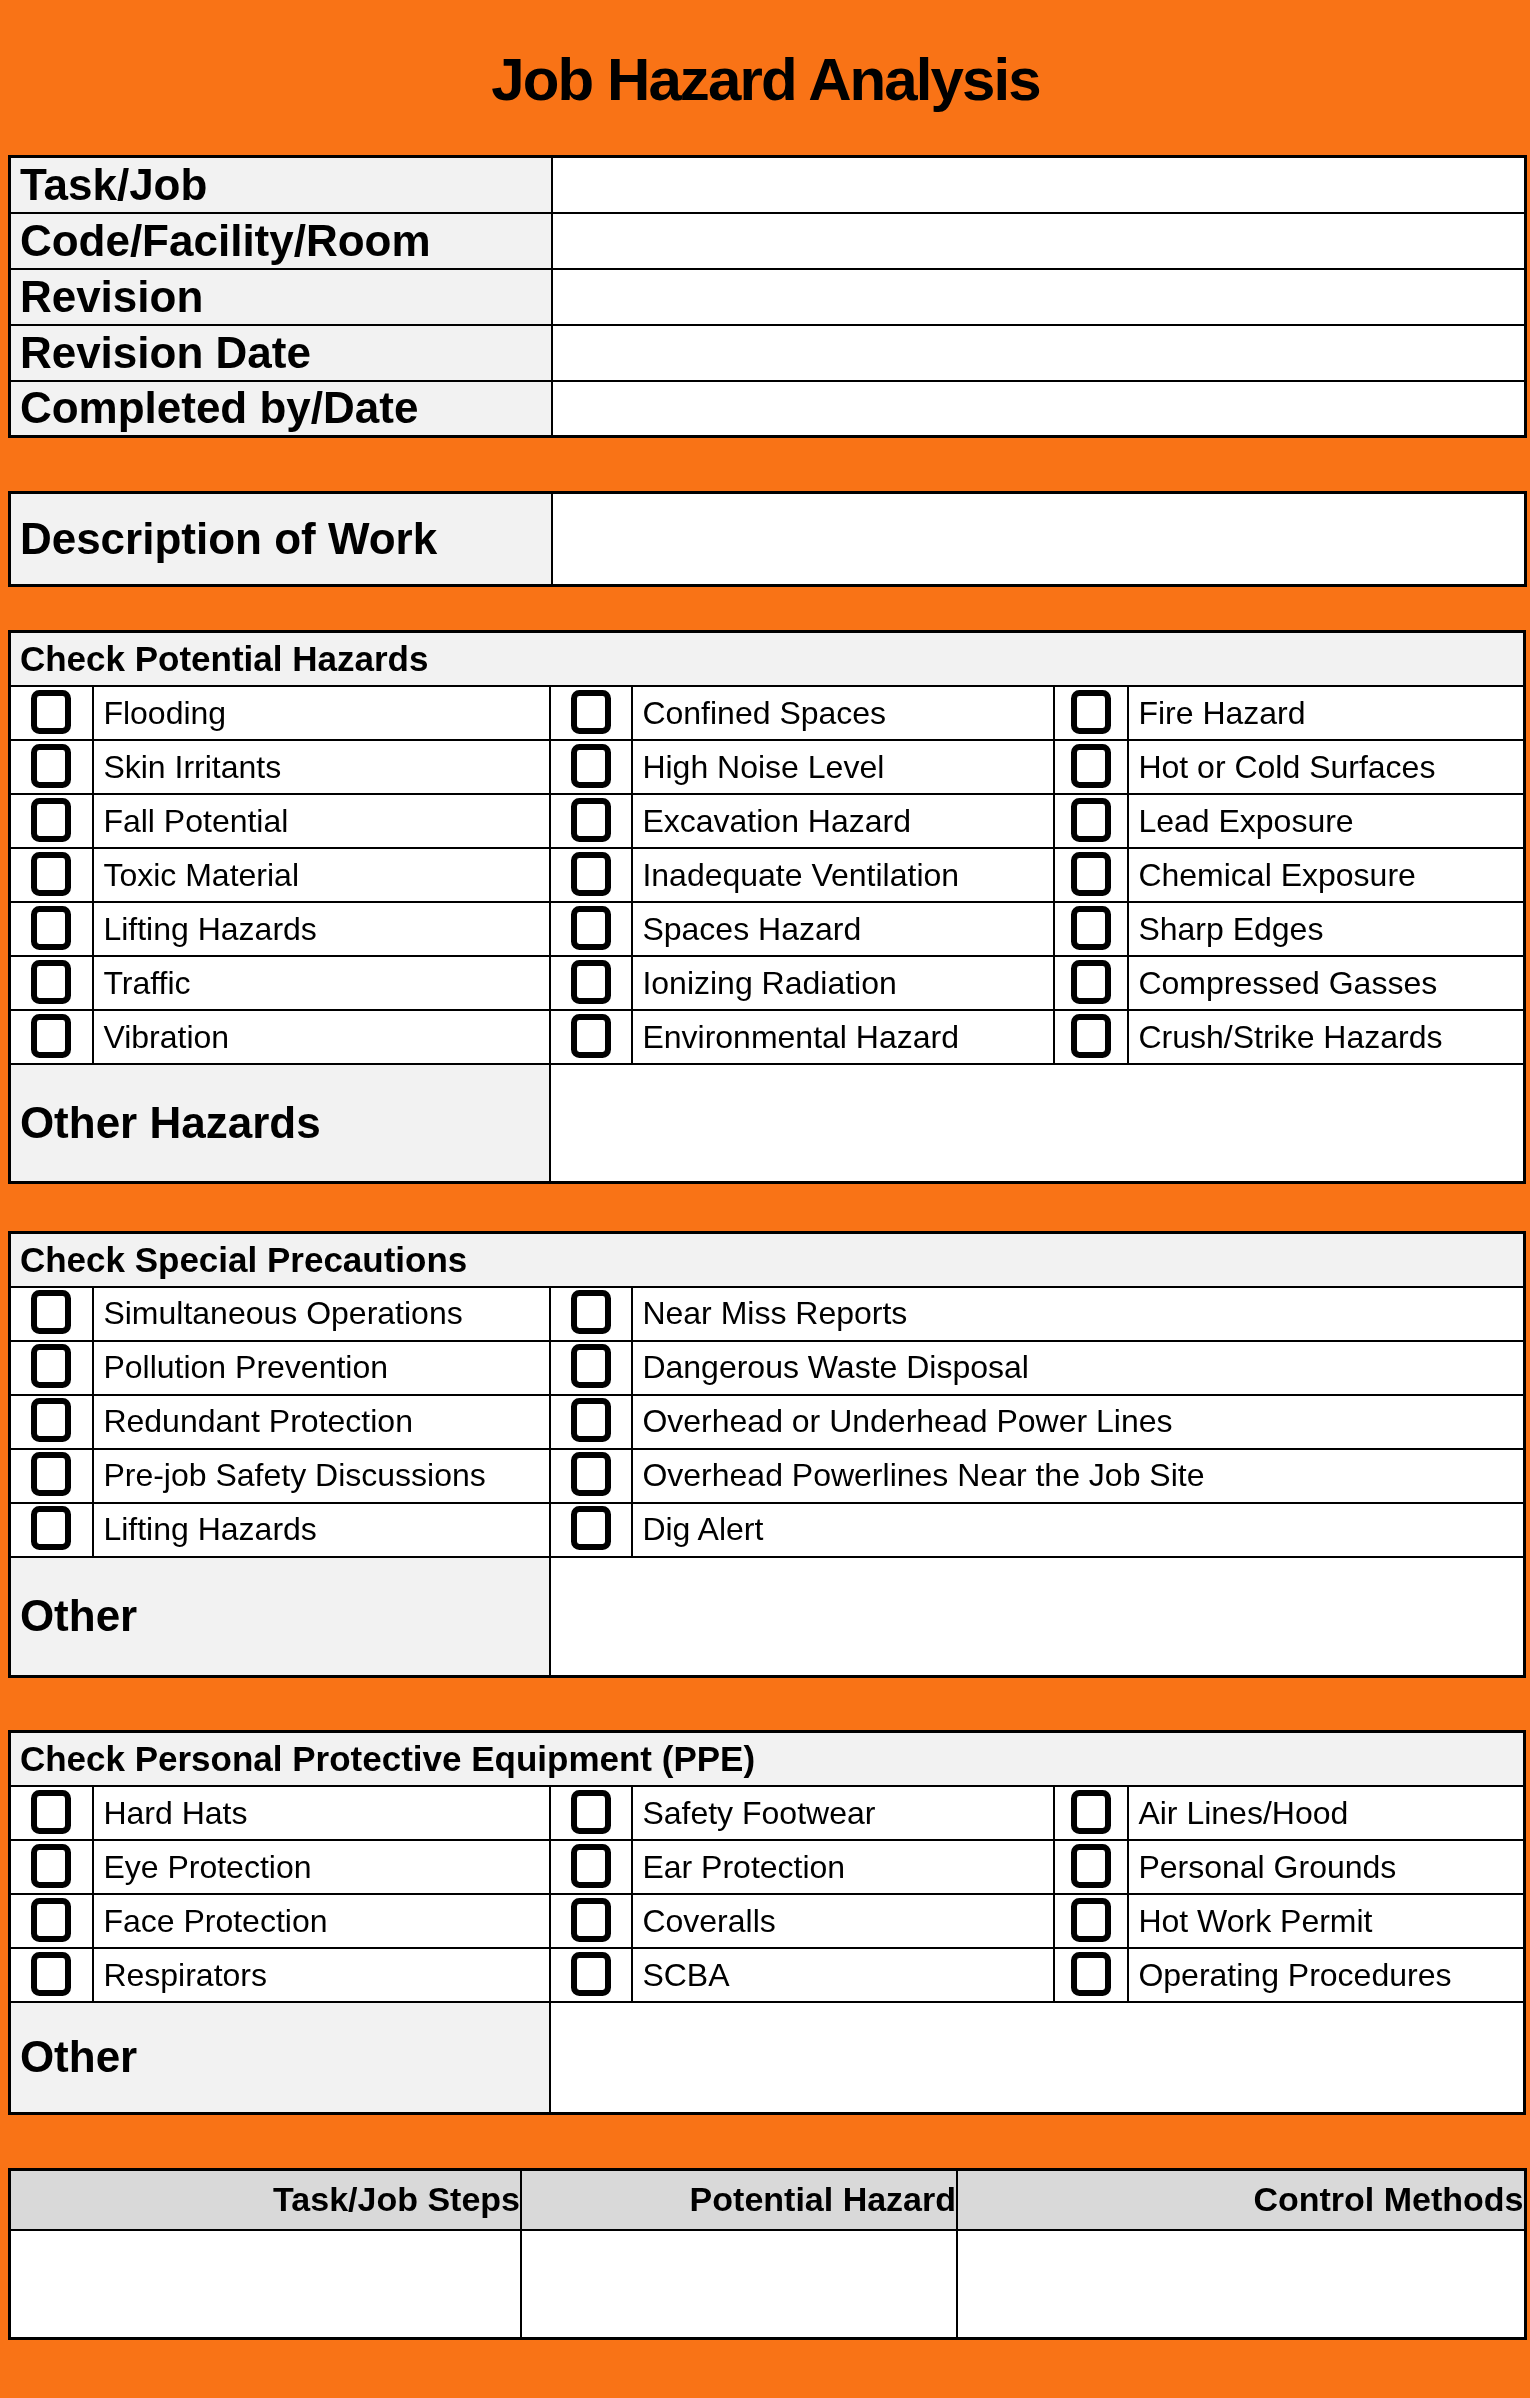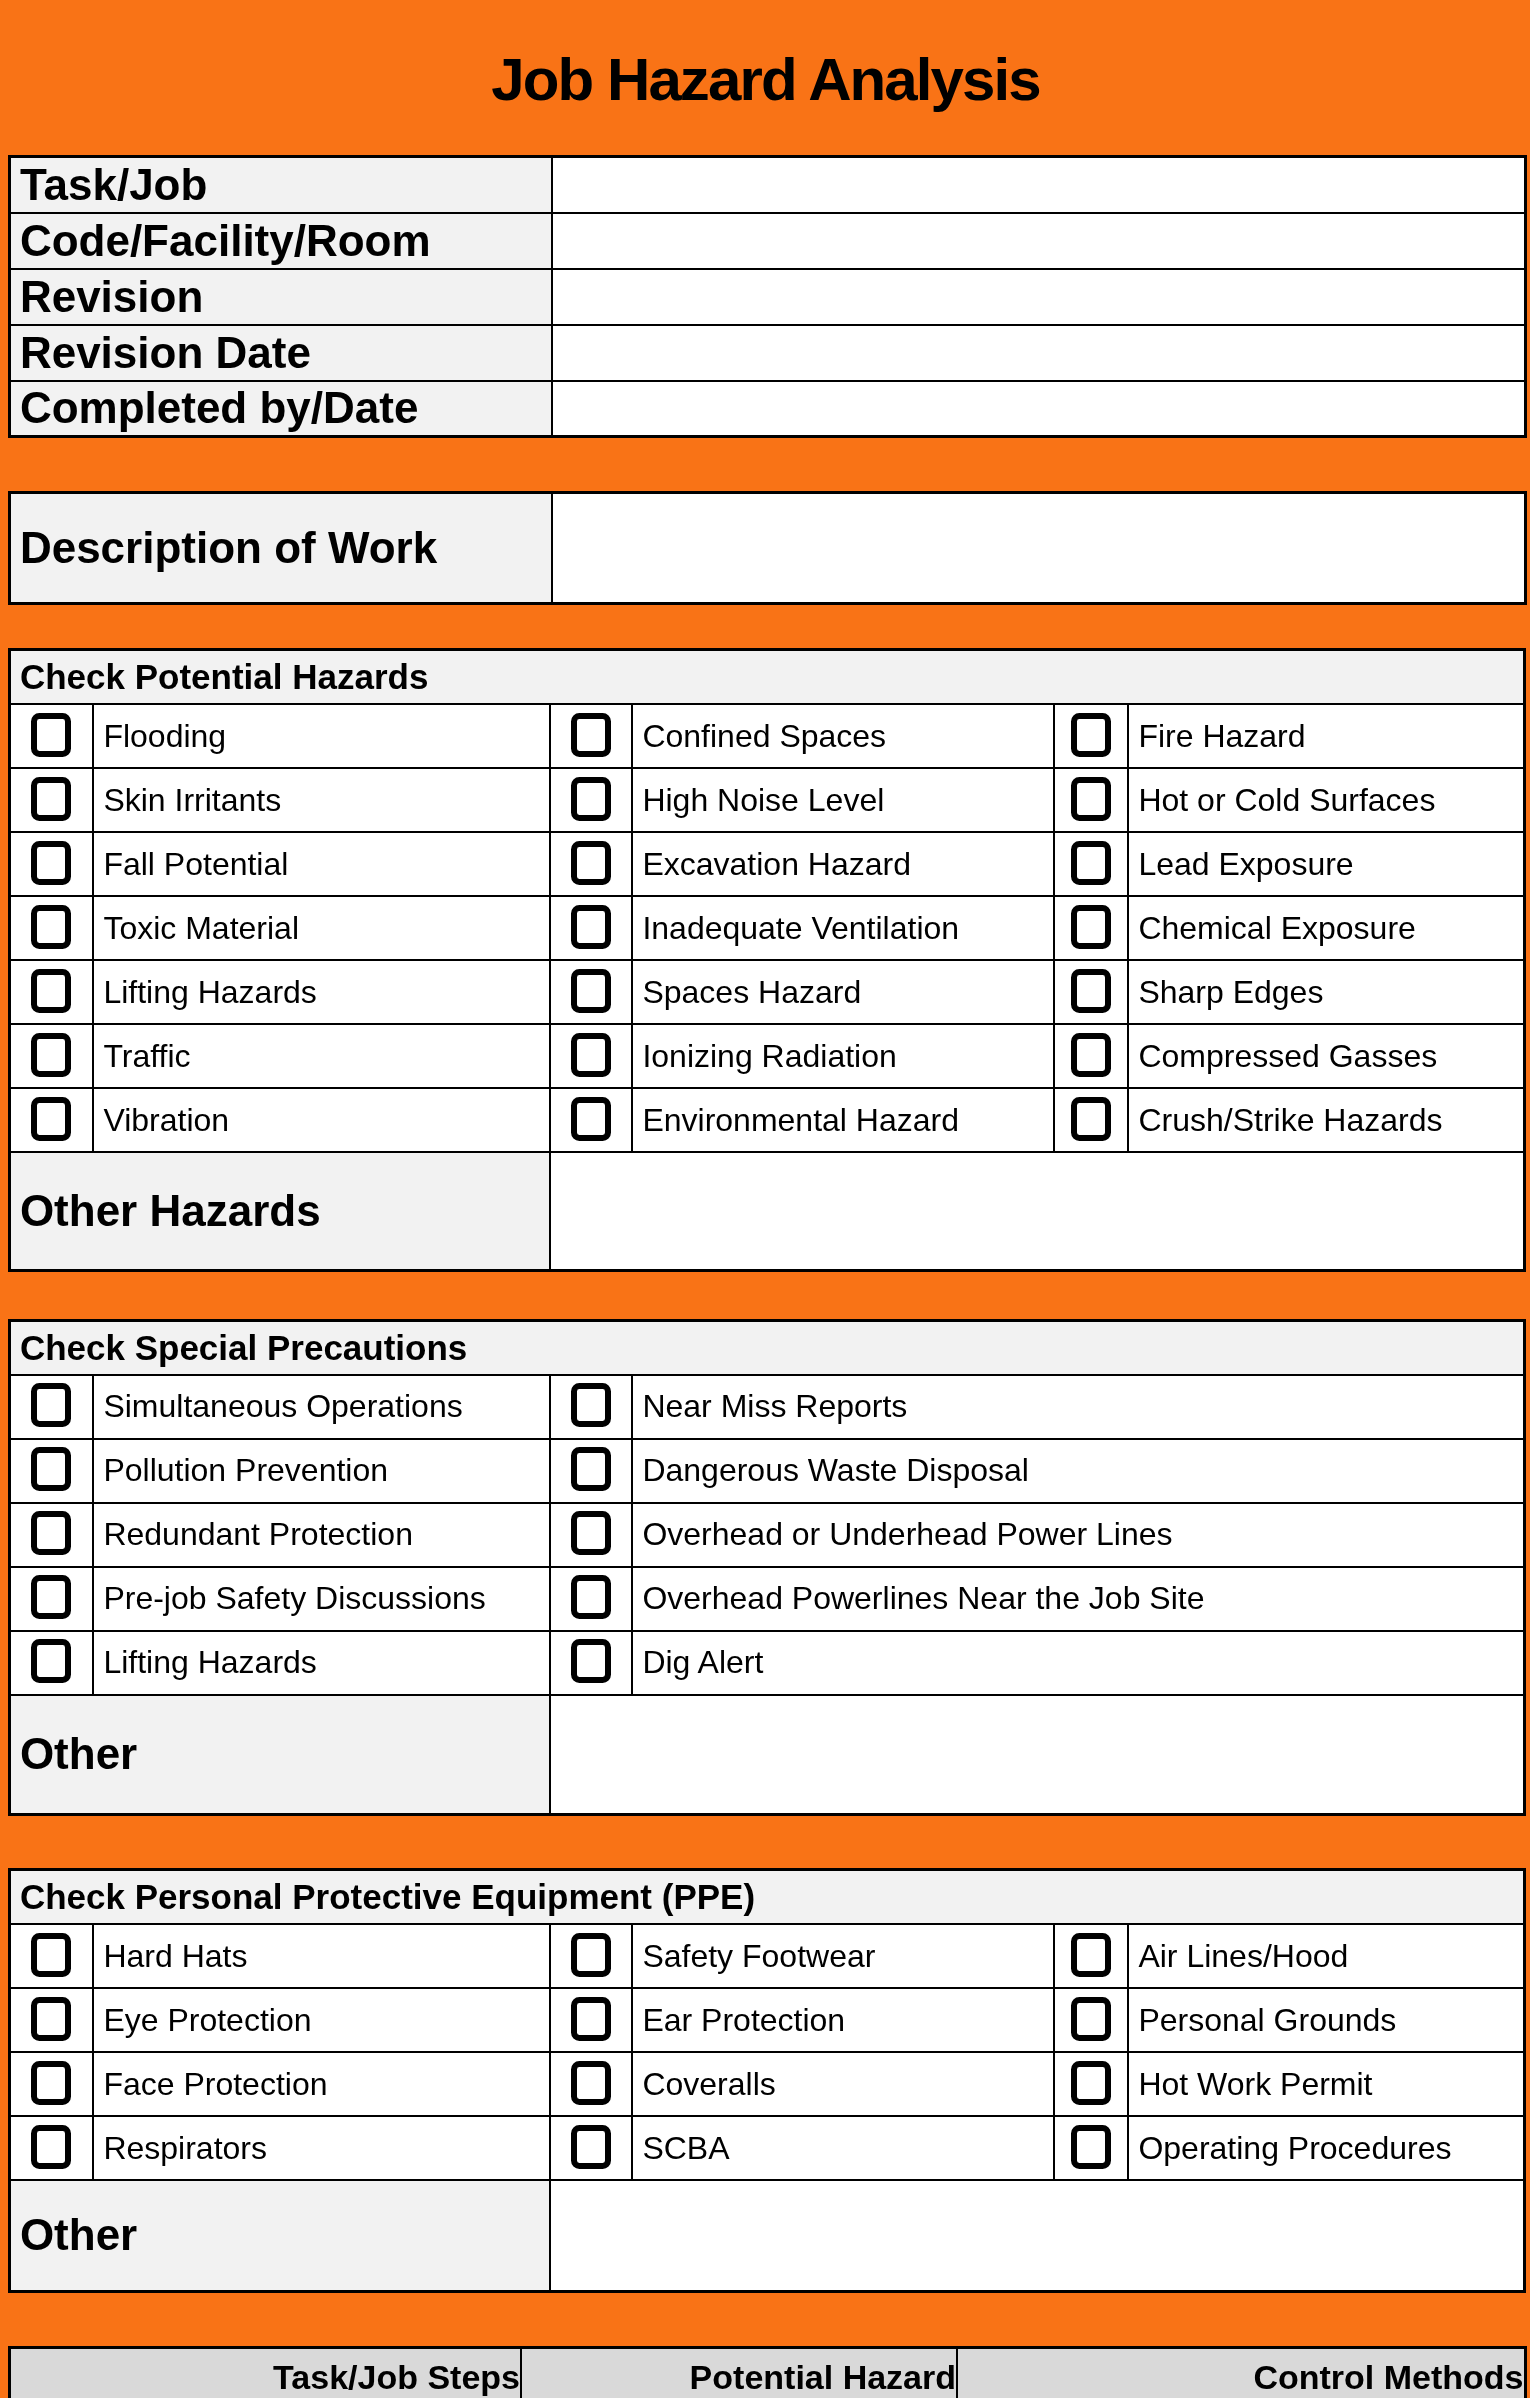--- a/index.html
+++ b/index.html
@@ -40,30 +40,30 @@
     background: #f2f2f2;
     font-weight: bold;
     font-size: 44px;
     padding-left: 9.4px;
     vertical-align: middle;
   }
   .val-cell { background: #ffffff; }
   .info-table { margin-top: 42px; }
   .info-table tr { height: 56px; }
   .desc-table { margin-top: 53px; }
-  .desc-table tr { height: 111px; }
+  .desc-table tr { height: 93px; }
   .section-header {
     background: #f2f2f2;
     font-weight: bold;
     font-size: 35px;
     padding-left: 9.4px;
     vertical-align: middle;
     height: 52px;
   }
-  .cb-row { height: 64px; }
+  .cb-row { height: 54px; }
   .cb-cell {
     text-align: center;
     vertical-align: middle;
     background: #ffffff;
   }
   .checkbox {
     display: inline-block;
     width: 28px;
     height: 32px;
     border: 6.6px solid #000;

